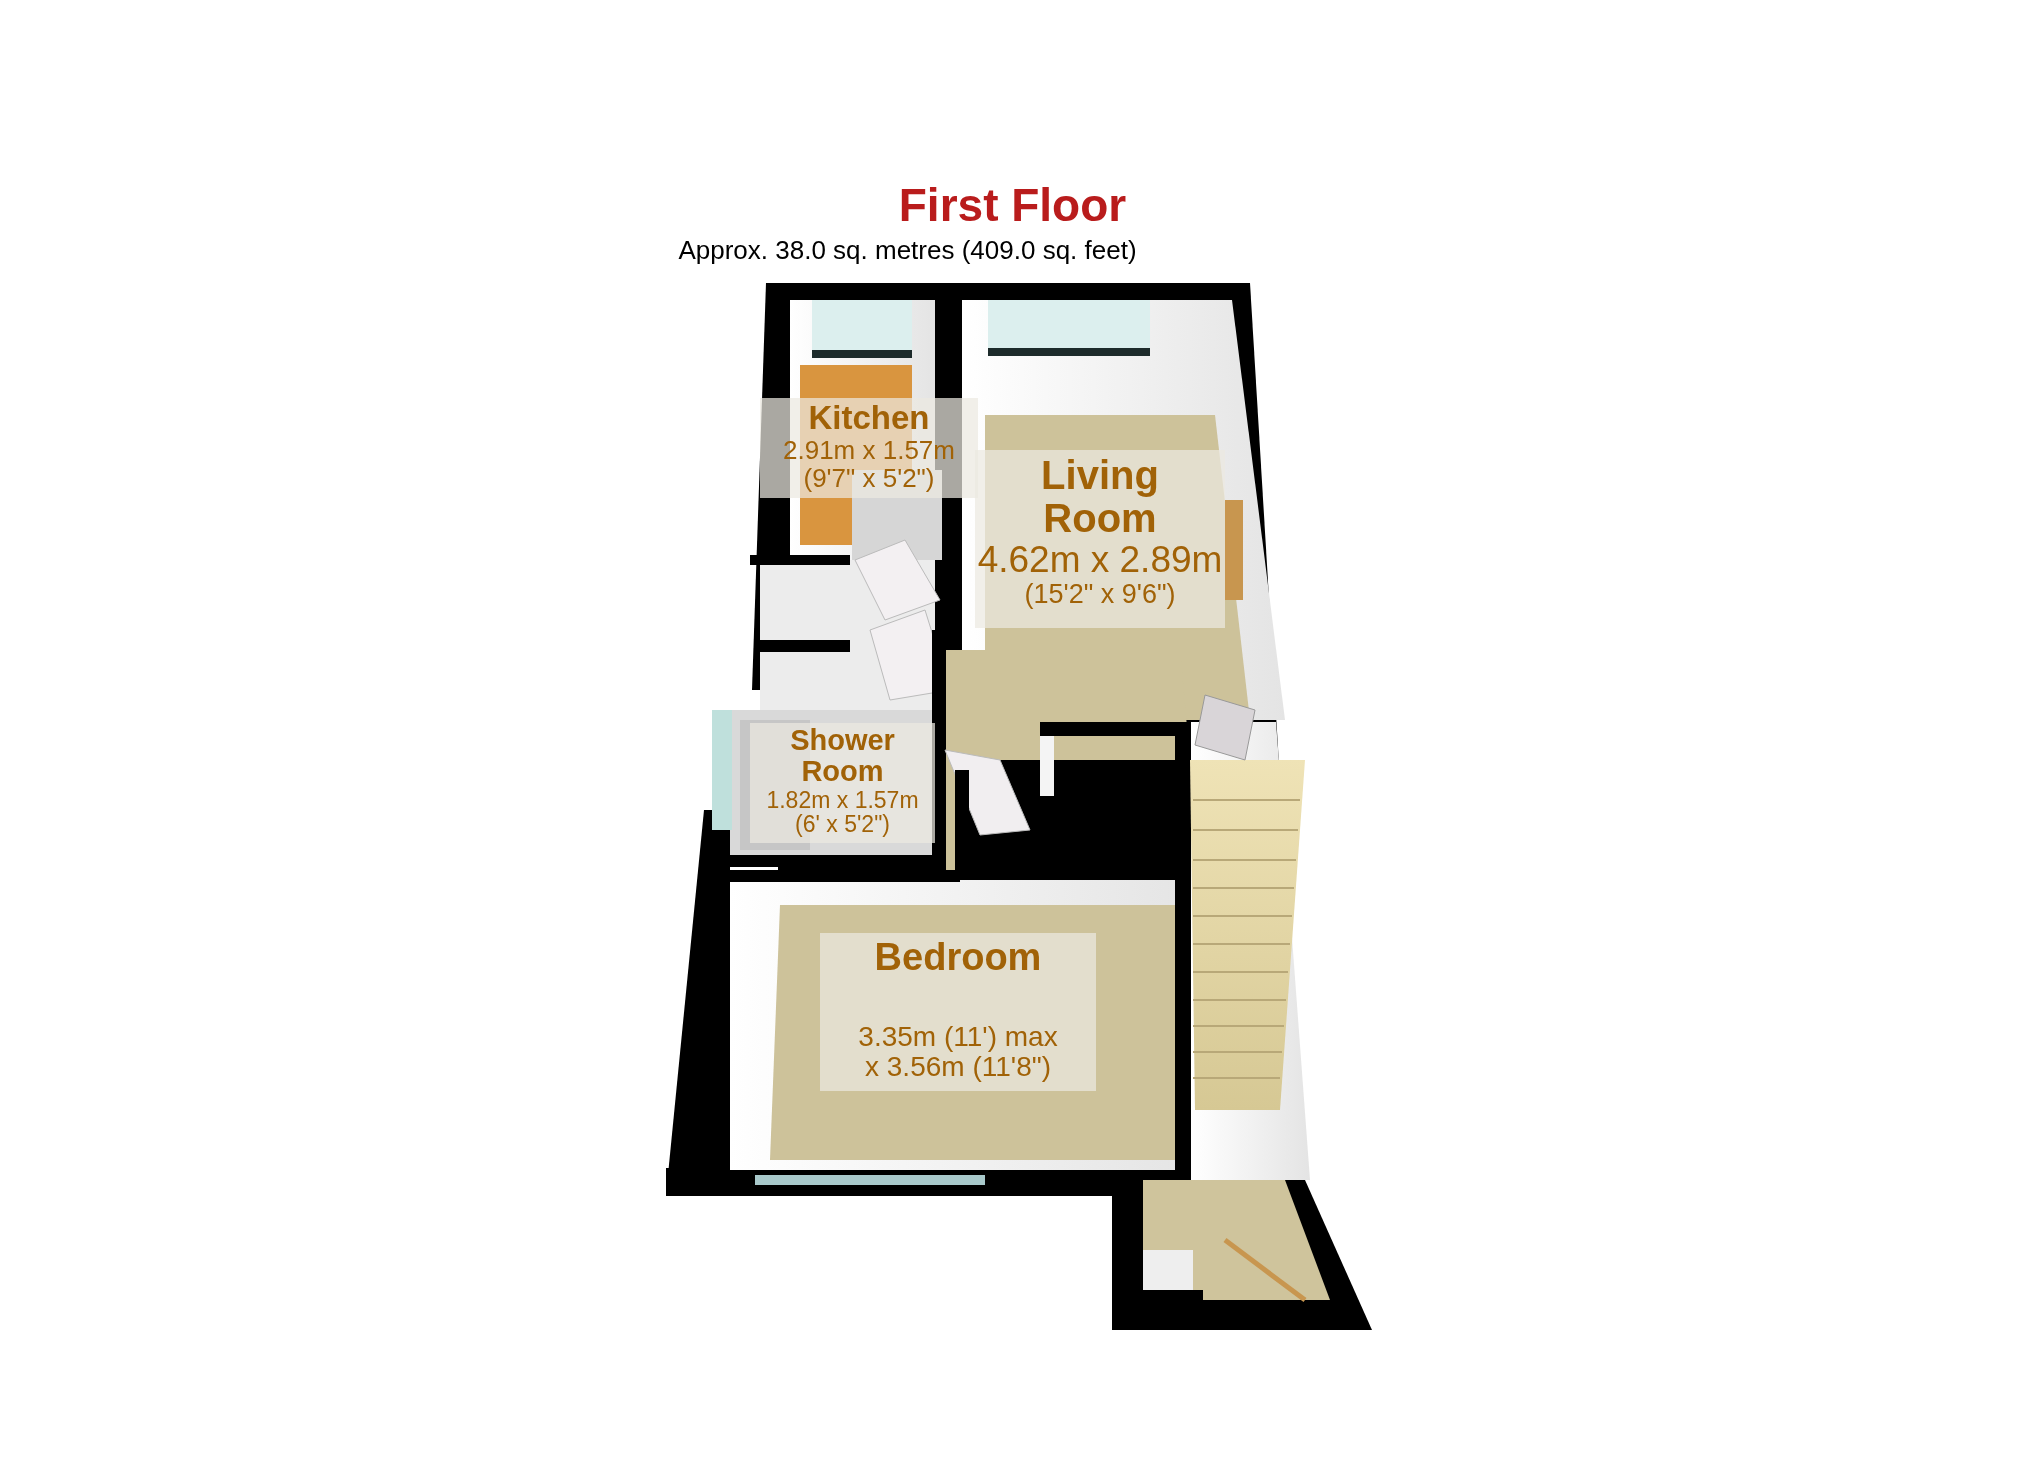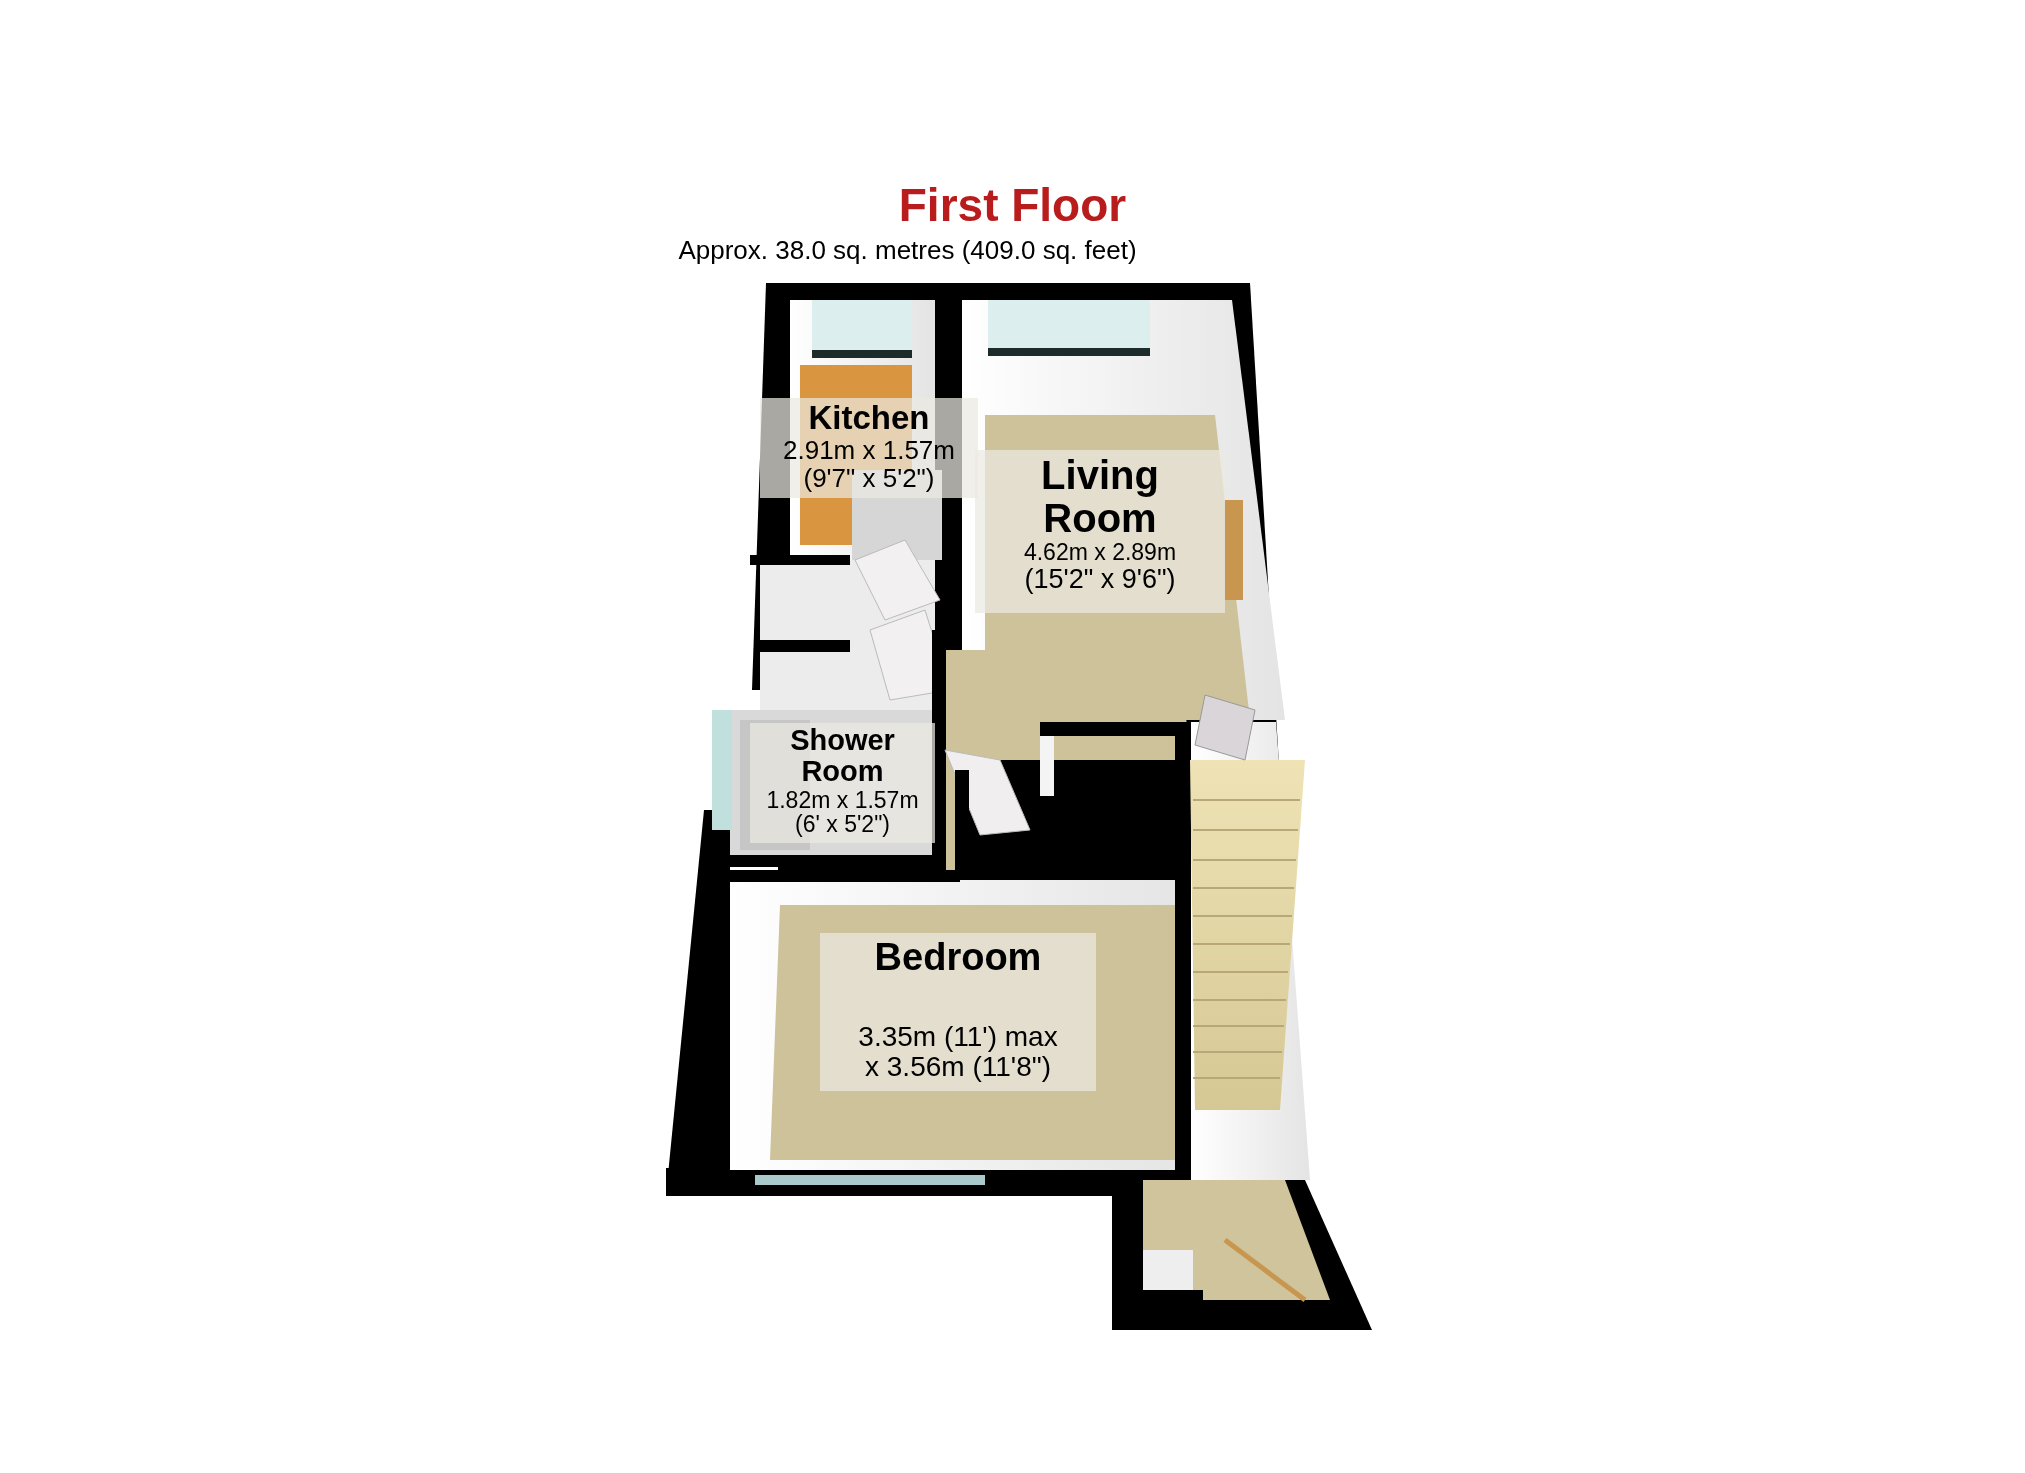--- a/index.html
+++ b/index.html
@@ -1,20 +1,20 @@
 <!DOCTYPE html>
 <html><head>
 <meta charset="utf-8">
 <style>
   html, body { margin:0; padding:0; background:#ffffff; }
   body { width:2025px; height:1473px; position:relative; overflow:hidden; font-family:"Liberation Sans", sans-serif; }
   .title { position:absolute; left:0; width:2025px; text-align:center; top:178px; font-size:46px; font-weight:bold; color:#b91c1c; }
   .subtitle { position:absolute; left:0; width:1815px; text-align:center; top:235px; font-size:26px; color:#000; }
   svg.plan { position:absolute; left:0; top:0; }
-  .label { position:absolute; text-align:center; color:#000000; background:rgba(235,233,225,0.72); line-height:1.08; }
+  .label { position:absolute; text-align:center; color:#a16207; background:rgba(235,233,225,0.72); line-height:1.08; }
   .label .name { font-weight:bold; }
 </style>
 </head>
 <body>
 
 <div class="title">First Floor</div>
 <div class="subtitle">Approx. 38.0 sq. metres (409.0 sq. feet)</div>
 
 <svg class="plan" width="2025" height="1473" viewBox="0 0 2025 1473" xmlns="http://www.w3.org/2000/svg">
   <defs>
@@ -118,21 +118,21 @@
 
 <div class="label" style="left:760px;top:398px;width:218px;padding:2px 0 6px;">
   <div class="name" style="font-size:33px;">Kitchen</div>
   <div style="font-size:26px;">2.91m x 1.57m</div>
   <div style="font-size:26px;">(9'7" x 5'2")</div>
 </div>
 
 <div class="label" style="left:975px;top:450px;width:250px;padding:4px 0 19px;">
   <div class="name" style="font-size:40px;">Living</div>
   <div class="name" style="font-size:40px;">Room</div>
-  <div style="font-size:23px;">4.62m x 2.89m</div>
+  <div style="font-size:37px;">4.62m x 2.89m</div>
   <div style="font-size:27px;">(15'2" x 9'6")</div>
 </div>
 
 <div class="label" style="left:750px;top:702px;width:185px;padding:2px 0 6px;margin-top:21px;">
   <div class="name" style="font-size:29px;">Shower</div>
   <div class="name" style="font-size:29px;">Room</div>
   <div style="font-size:23px;">1.82m x 1.57m</div>
   <div style="font-size:23px;">(6' x 5'2")</div>
 </div>
 

